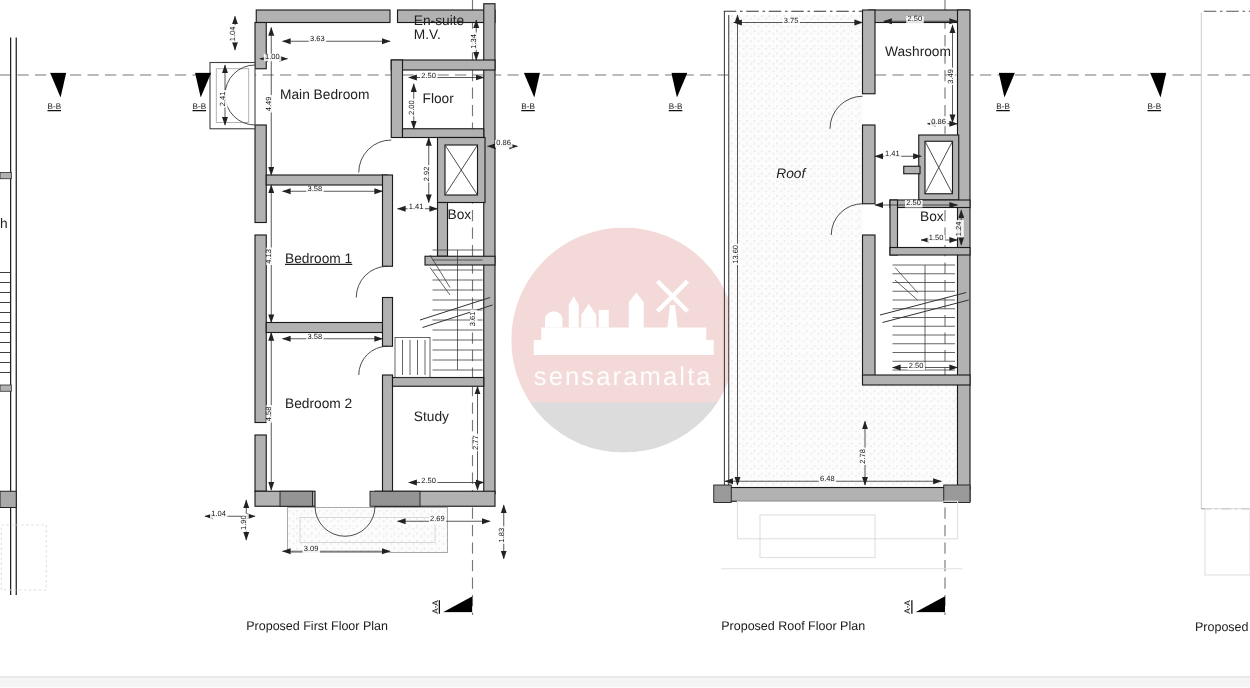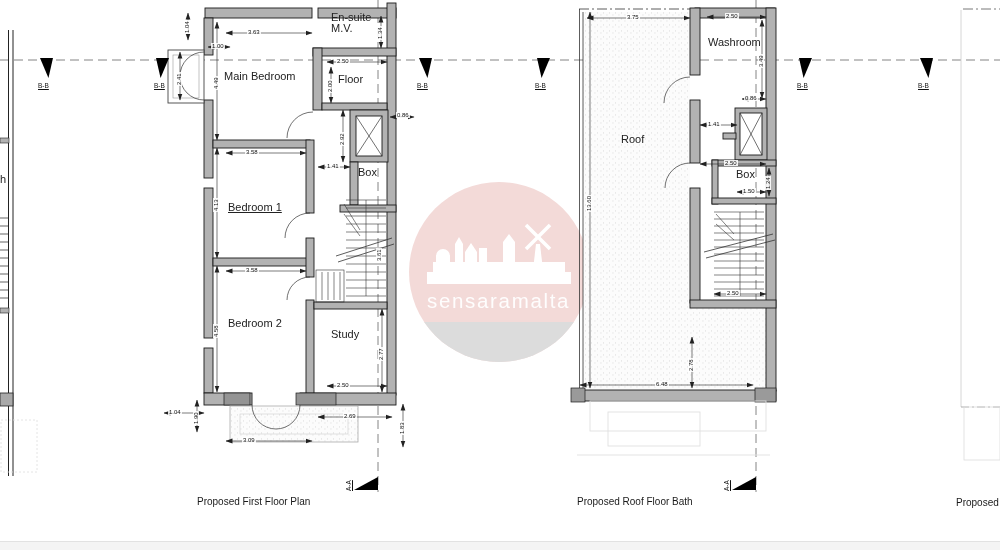--- a/index.html
+++ b/index.html
@@ -249,21 +249,21 @@
       <span class="dim rot" style="left: 213px; top: 338px;">4.58</span>
       <span class="dim rot" style="left: 376px; top: 262px;">3.61</span>
       <span class="dim rot" style="left: 378px; top: 361px;">2.77</span>
       <span class="dim" style="left: 336px; top: 382px;">2.50</span>
       <span class="dim" style="left: 168px; top: 409px;">1.04</span>
       <span class="dim rot" style="left: 193px; top: 425px;">1.90</span>
       <span class="dim" style="left: 242px; top: 437px;">3.09</span>
       <span class="dim" style="left: 343px; top: 413px;">2.69</span>
       <span class="dim rot" style="left: 399px; top: 435px;">1.83</span>
       <span class="room" style="left: 708px; top: 37px;">Washroom</span>
-      <span class="room" style="left: 621px; top: 134px;">Roof</span>
+      <span class="room" style="left: 621px; top: 134px; font-style: italic;">Roof</span>
       <span class="room" style="left: 736px; top: 169px;">Box</span>
       <span class="dim" style="left: 626px; top: 14px;">3.75</span>
       <span class="dim" style="left: 725px; top: 13px;">2.50</span>
       <span class="dim rot" style="left: 758px; top: 68px;">3.49</span>
       <span class="dim" style="left: 744px; top: 95px;">0.86</span>
       <span class="dim" style="left: 707px; top: 121px;">1.41</span>
       <span class="dim" style="left: 724px; top: 160px;">2.50</span>
       <span class="dim rot" style="left: 765px; top: 190px;">1.24</span>
       <span class="dim" style="left: 742px; top: 188px;">1.50</span>
       <span class="dim rot" style="left: 586px; top: 212px;">13.60</span>
@@ -283,17 +283,17 @@
       <span class="bblabel" style="left: 797px; top: 82px;">B-B</span>
       <div class="bbtri f1" style="left: 920px; top: 58px;"></div>
       <span class="bblabel" style="left: 918px; top: 82px;">B-B</span>
       <div class="aatri" style="left: 354px; top: 477px;"></div>
       <span class="aalabel" style="left: 345px; top: 491px;">A-A</span>
       <div class="aatri" style="left: 732px; top: 477px;"></div>
       <span class="aalabel" style="left: 723px; top: 491px;">A-A</span>
     </div>
 
   <div class="title" style="left:197px;top:496px;">Proposed First Floor Plan</div>
-  <div class="title" style="left:577px;top:496px;">Proposed Roof Floor Bath</div>
+  <div class="title" style="left:577px;top:496px;">Proposed Roof Floor Plan</div>
   <div class="title" style="left:956px;top:497px;">Proposed</div>
 
   <div class="bottom-strip"></div>
 </div>
 
 </body></html>

